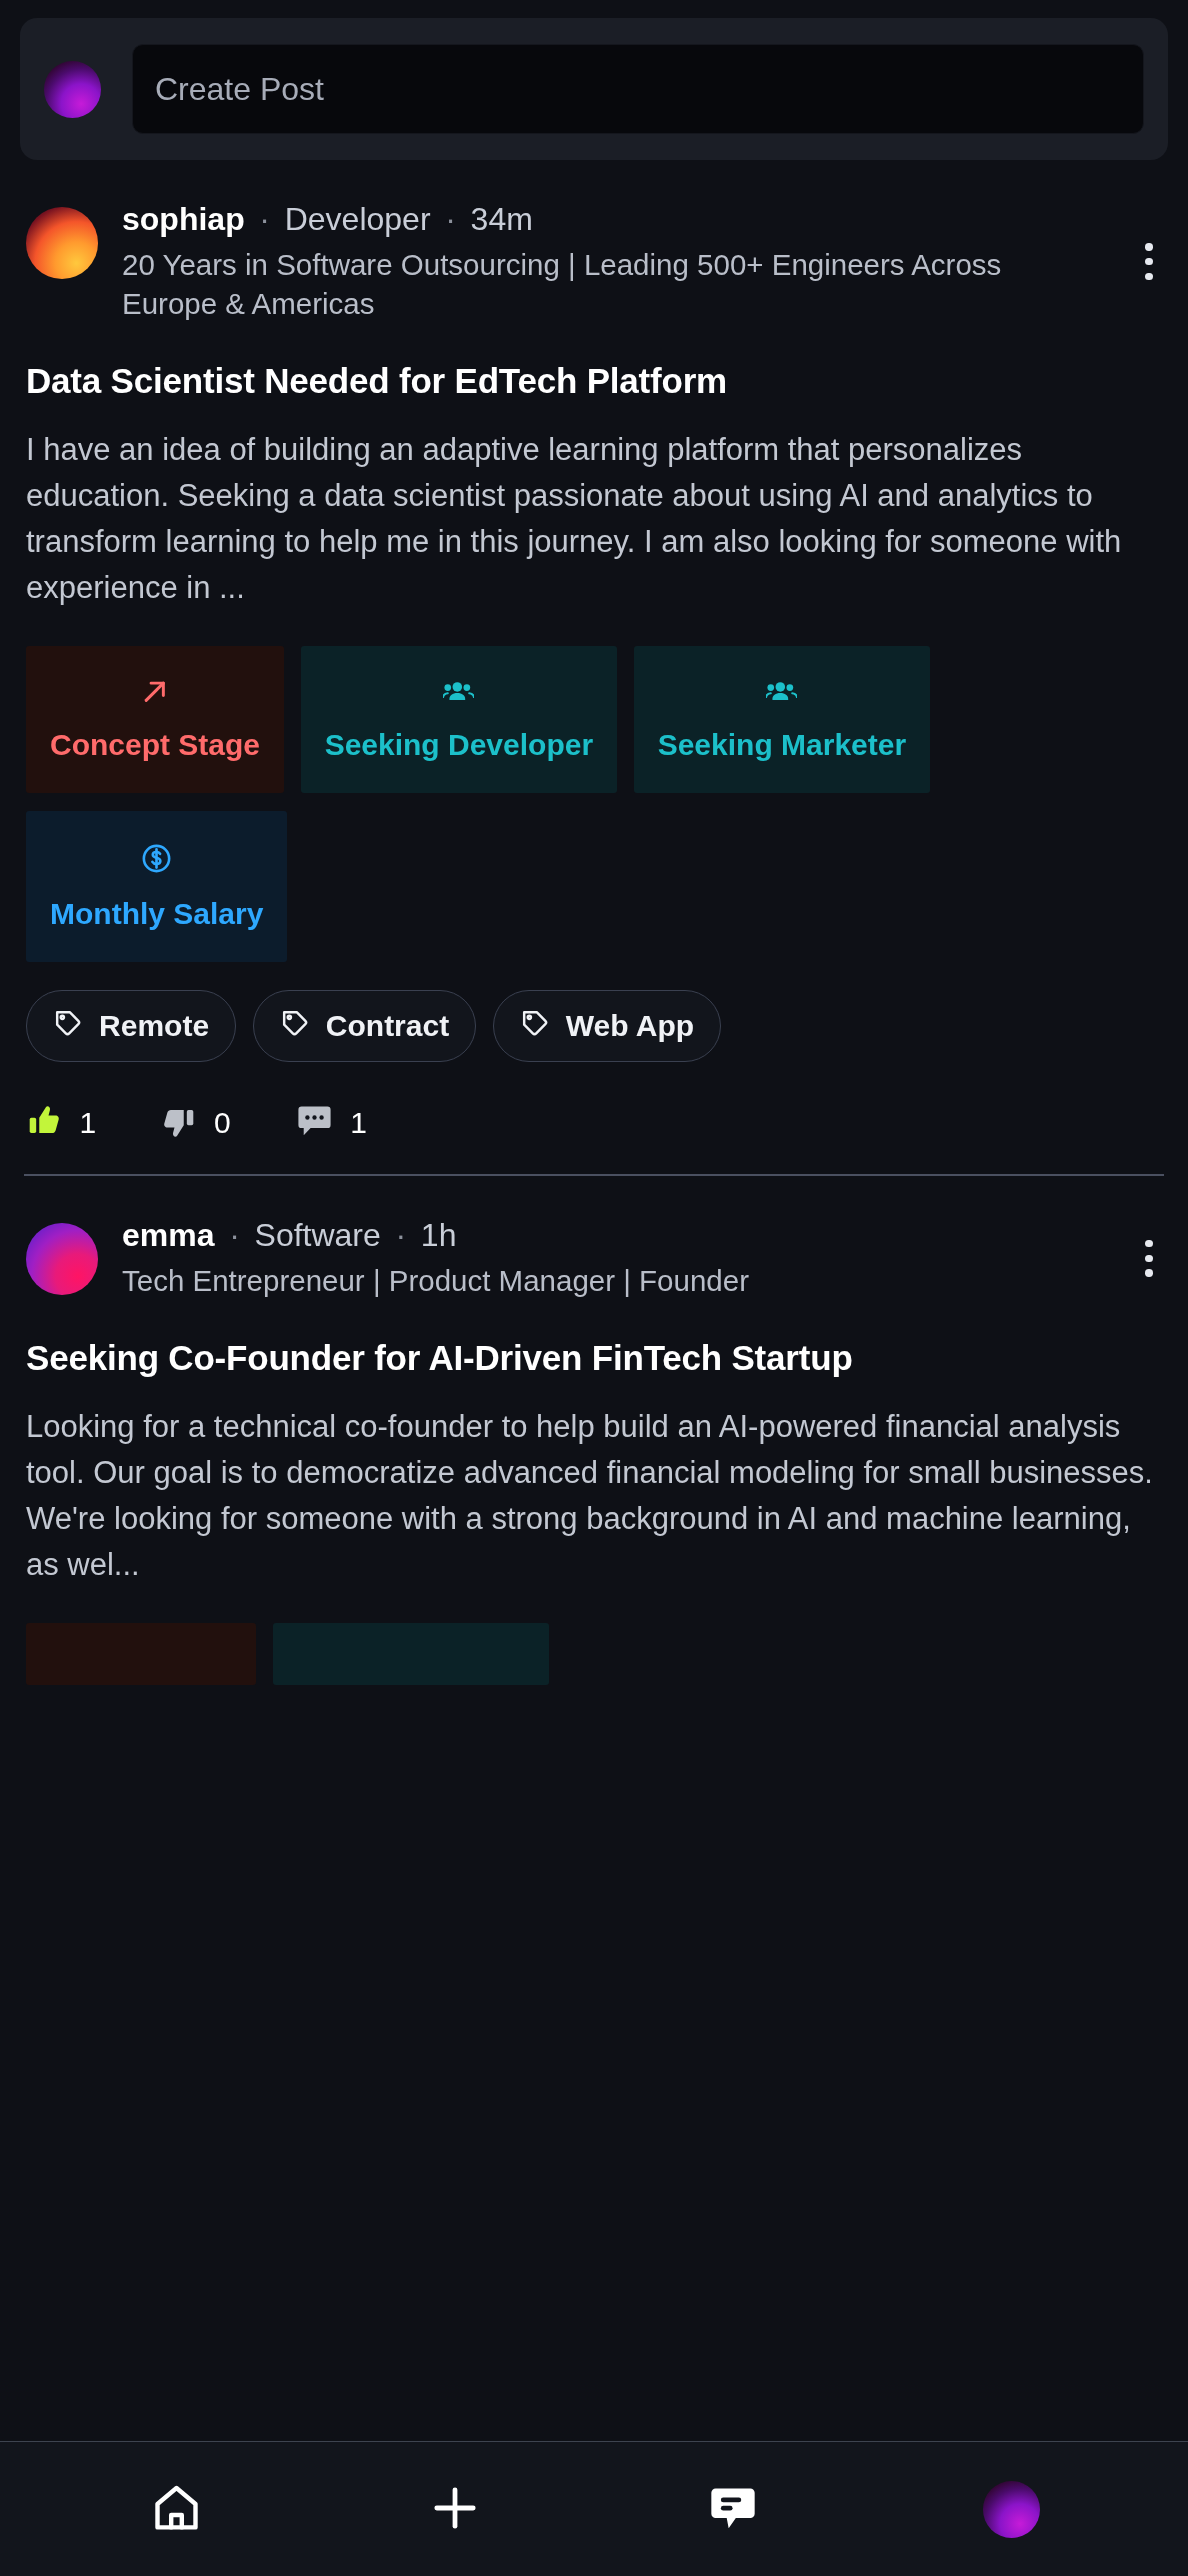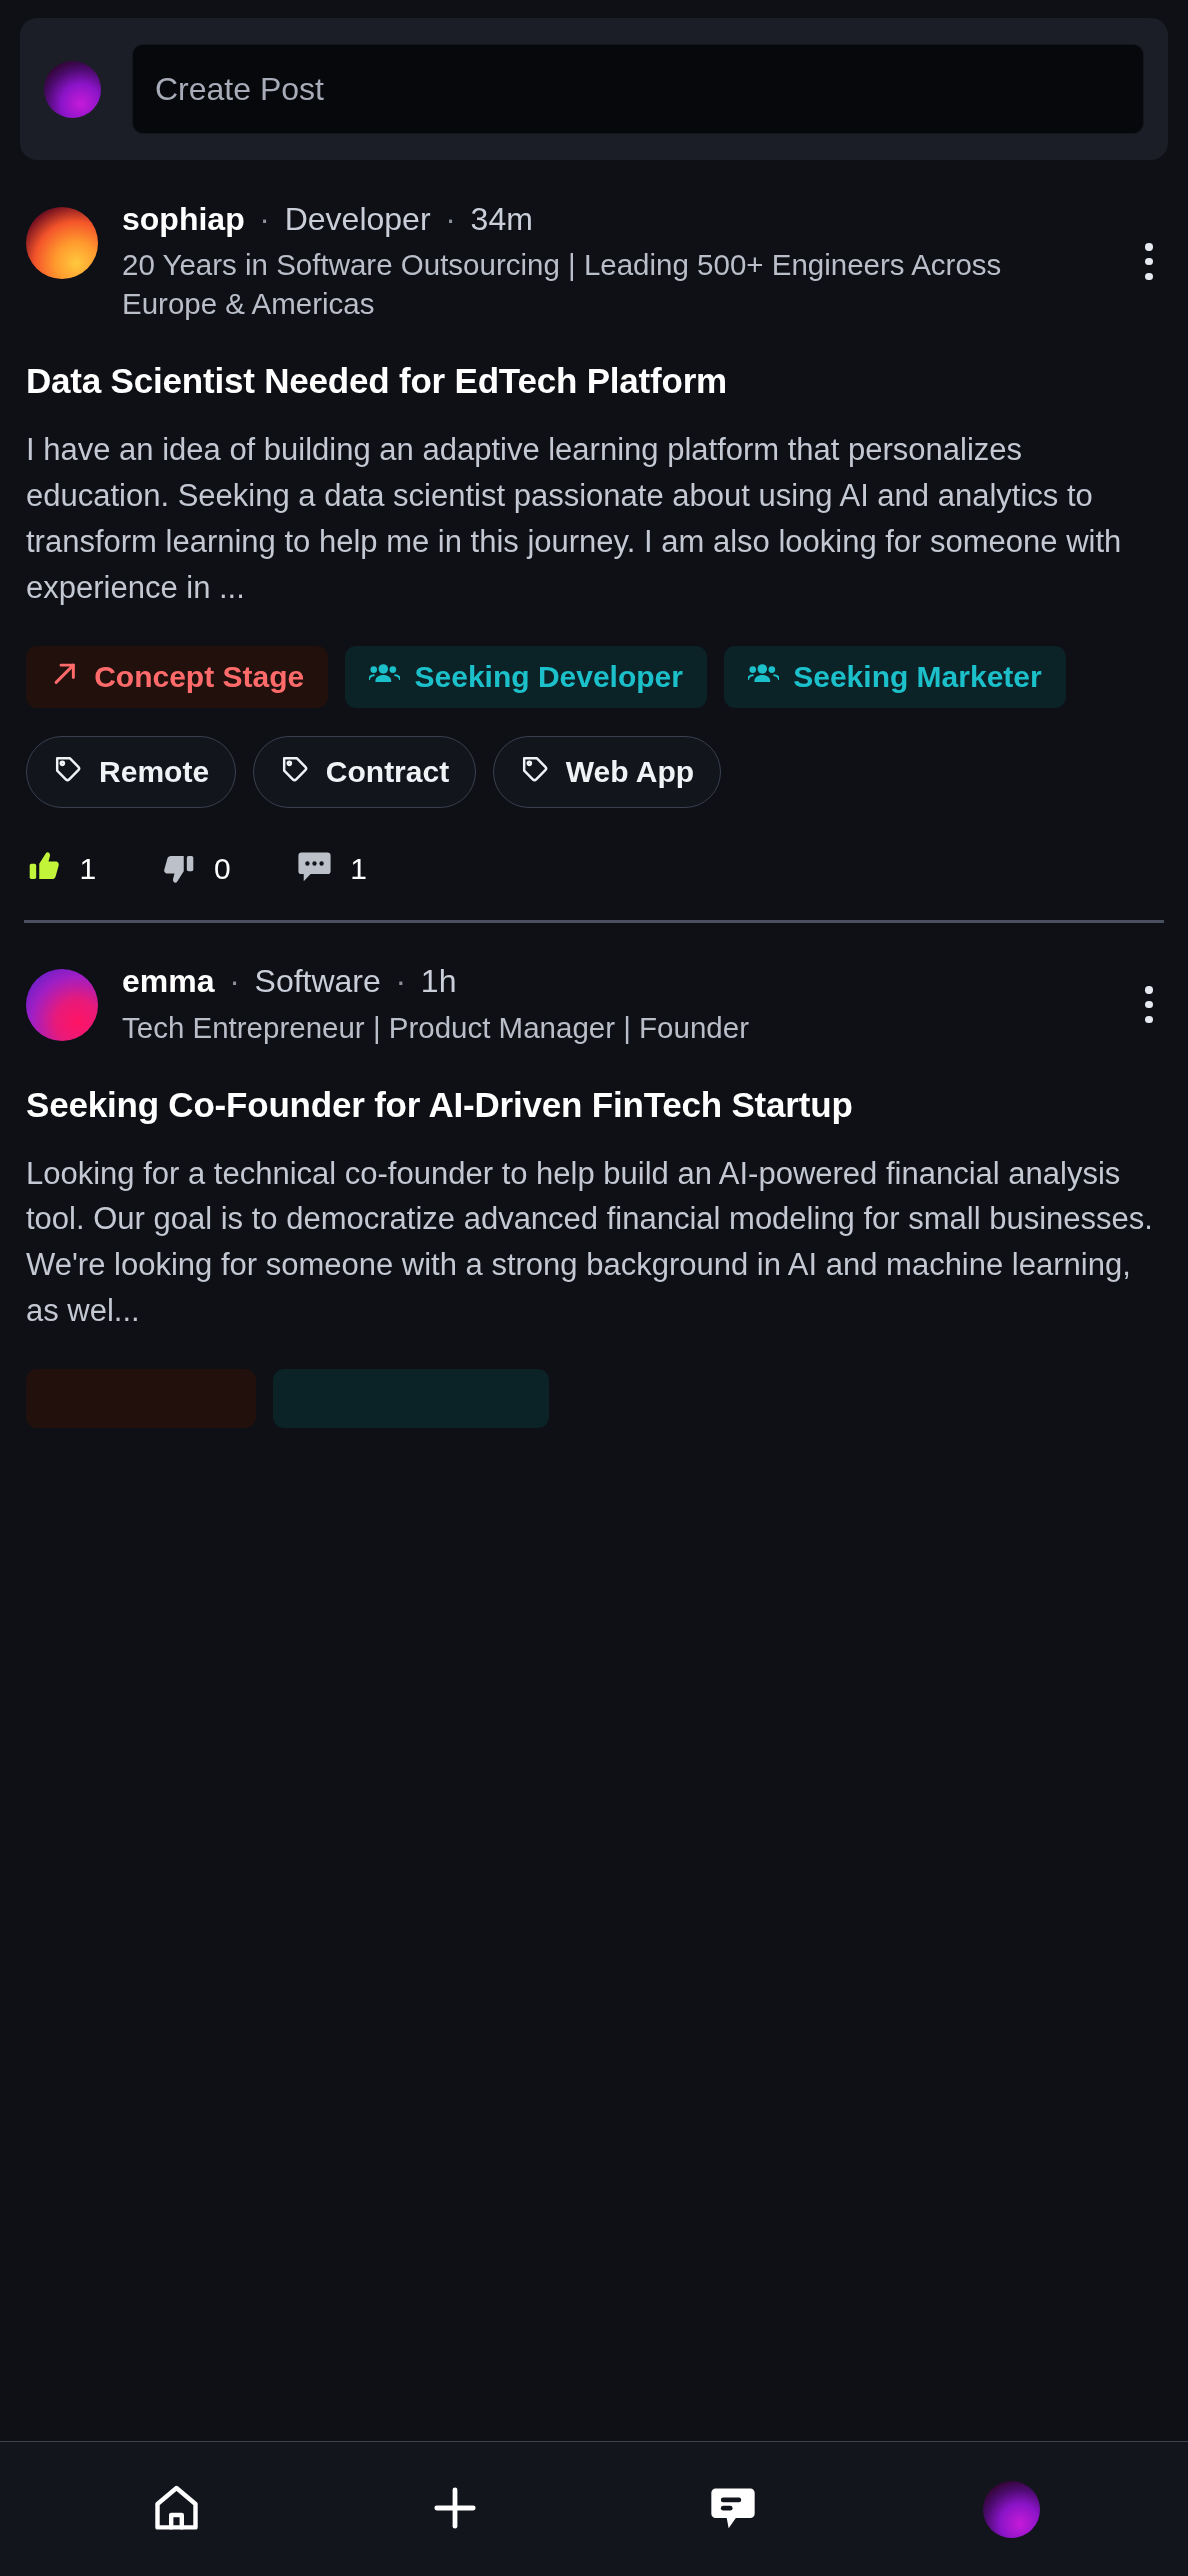--- a/index.html
+++ b/index.html
@@ -59,22 +59,22 @@
   .dots { display: flex; flex-direction: column; gap: 7.4px; align-items: center; }
   .dots i { width: 7.4px; height: 7.4px; border-radius: 50%; background: #e6e9ef; display: block; }
 
   .post-title { font-size: 35px; font-weight: 700; color: #ffffff; margin-top: 37px; letter-spacing: -0.2px; }
   .post-body { font-size: 31px; line-height: 1.48; color: #c3c8d2; margin-top: 26px; }
 
   
   .badges { display: flex; flex-wrap: wrap; gap: 18.4px 16.6px; margin-top: 35px; }
   .badge {
     display: inline-flex; align-items: center; gap: 14.7px;
-    padding: 13px 24px; border-radius: 11px;
-    font-size: 30px; font-weight: 700; cursor: pointer; white-space: nowrap;
+    padding: 31px 24px; border-radius: 3px;
+    font-size: 30px; font-weight: 700; cursor: pointer; white-space: nowrap; flex-direction: column;
   }
   .badge.red  { background: #22100d; color: #ff6b6b; }
   .badge.teal { background: #0b2227; color: #1cc0ca; }
   .badge.blue { background: #0c1c2c; color: #2ea8ff; }
   .badge svg { flex: 0 0 auto; }
 
   
   .tags { display: flex; flex-wrap: wrap; gap: 18.4px 16.6px; margin-top: 28px; }
   .tag {
     display: inline-flex; align-items: center; gap: 16.6px;
@@ -167,20 +167,30 @@
             <svg width="31" height="29.5" viewBox="0 0 26 24" fill="#1cc0ca">
               <circle cx="12" cy="8" r="4"></circle>
                 <circle cx="4" cy="8.5" r="2.8"></circle>
                 <circle cx="20" cy="8.5" r="2.8"></circle>
               <path d="M12 13c-4 0-6.6 2.2-6.6 4.8V19h13.2v-1.2C18.6 15.2 16 13 12 13Z"></path>
               <path d="M4 13.2c-2.2.2-3.6 1.5-3.9 3.2M22 13.2c2.2.2 3.6 1.5 3.9 3.2" stroke="#1cc0ca" stroke-width="1.7" fill="none" stroke-linecap="round"></path>
             </svg>
           </span>
           <span>Seeking Marketer</span>
         </div>
+        <div class="badge blue">
+          <span>
+            <svg width="33" height="33" viewBox="0 0 24 24" fill="none" stroke="#2ea8ff" stroke-width="1.9" stroke-linecap="round">
+              <circle cx="12" cy="12" r="9.2"></circle>
+              <path d="M14.6 8.6c-.6-.9-1.6-1.3-2.7-1.3-1.5 0-2.6.8-2.6 2 0 1.3 1.1 1.8 2.6 2.2 1.7.4 2.9 1 2.9 2.4 0 1.3-1.2 2.1-2.8 2.1-1.3 0-2.4-.5-3-1.5"></path>
+              <line x1="12" y1="5.4" x2="12" y2="18.6"></line>
+            </svg>
+          </span>
+          <span>Monthly Salary</span>
+        </div>
       </div>
 
       <div class="tags">
         <div class="tag">
           <span>
             <svg width="29.5" height="29.5" viewBox="0 0 24 24" fill="none" stroke="#f0f2f6" stroke-width="2" stroke-linecap="round" stroke-linejoin="round">
               <path d="M20.6 13.2 13.2 20.6a2 2 0 0 1-2.8 0l-7-7V3.4h10.2l7 7a2 2 0 0 1 0 2.8Z"></path>
               <circle cx="7.6" cy="7.6" r="1.3"></circle>
             </svg>
           </span>

